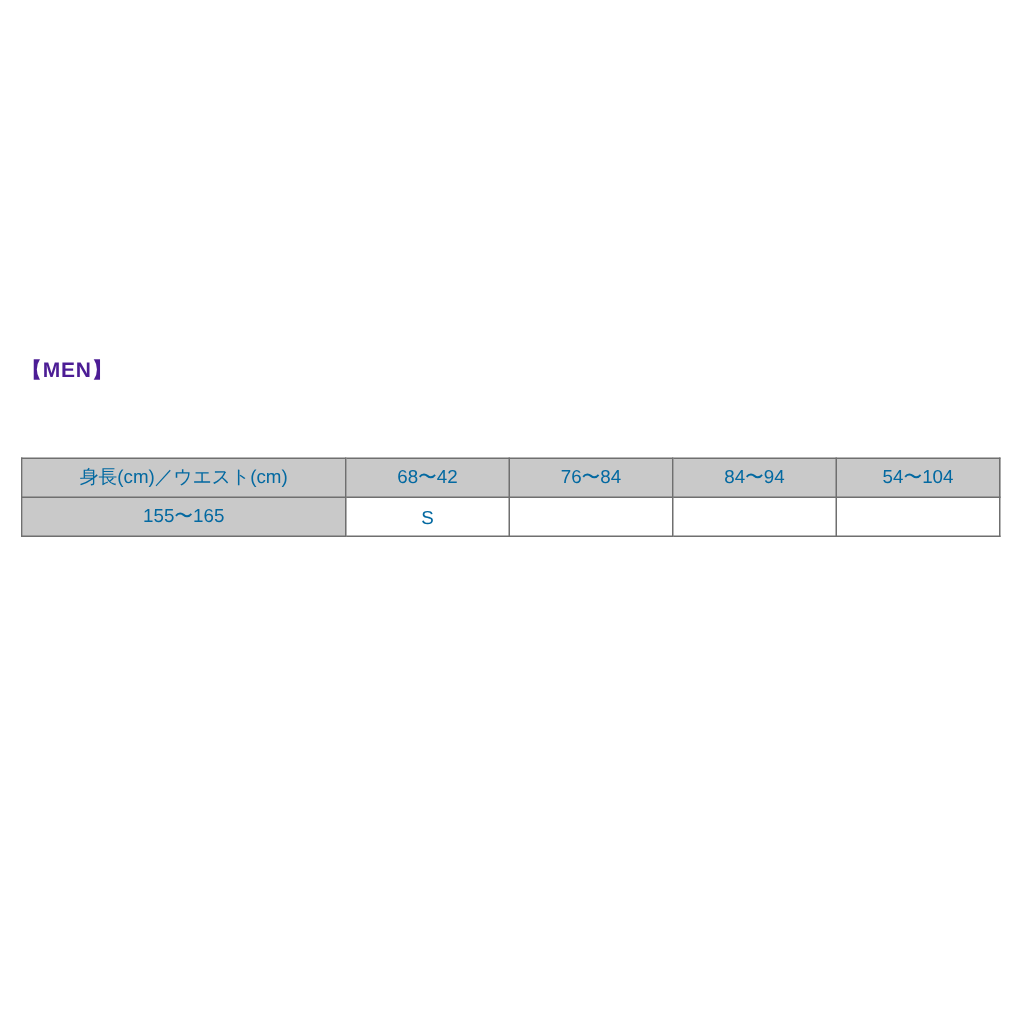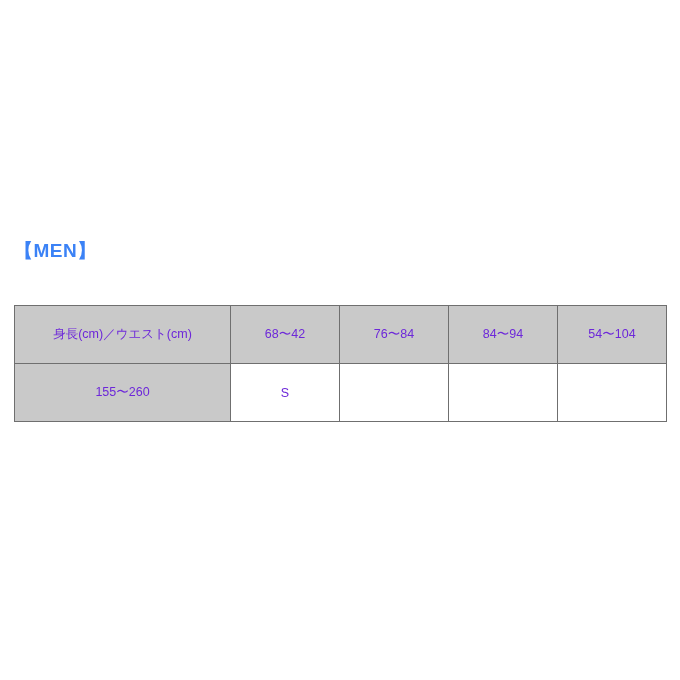--- a/index.html
+++ b/index.html
@@ -17,46 +17,46 @@
   .page {
     position: relative;
     width: 680px;
     height: 680px;
     box-sizing: border-box;
   }
   .section-title {
     position: absolute;
     left: 14px;
     top: 238px;
-    font-size: 19px;
+    font-size: 14px;
     font-weight: bold;
     letter-spacing: 0.5px;
-    color: #3b82f6;
+    color: #4c1d95;
   }
   .size-table-wrap {
     position: absolute;
     left: 14px;
     top: 305px;
     width: 652px;
   }
   table.size-table {
     border-collapse: collapse;
     width: 652px;
     table-layout: fixed;
   }
   table.size-table th,
   table.size-table td {
     border: 1px solid #6f6f6f;
     height: 25px;
     font-size: 12.5px;
     font-weight: normal;
     text-align: center;
     vertical-align: middle;
-    padding: 16px;
-    color: #6d28d9;
+    padding: 0;
+    color: #0369a1;
   }
   table.size-table th.corner,
   table.size-table th.col-head {
     background: #c9c9c9;
   }
   table.size-table th.row-head {
     background: #c9c9c9;
     font-weight: normal;
   }
   table.size-table td.cell {
@@ -85,21 +85,21 @@
         <tr>
           <th class="corner">身長(cm)／ウエスト(cm)</th>
           <th class="col-head">68〜42</th>
           <th class="col-head">76〜84</th>
           <th class="col-head">84〜94</th>
           <th class="col-head">54〜104</th>
         </tr>
       </thead>
       <tbody>
         <tr>
-          <th class="row-head">155〜260</th>
+          <th class="row-head">155〜165</th>
           <td class="cell">S</td>
           <td class="cell"></td>
           <td class="cell"></td>
           <td class="cell"></td>
         </tr>
       </tbody>
     </table>
   </div>
 
 </div>

